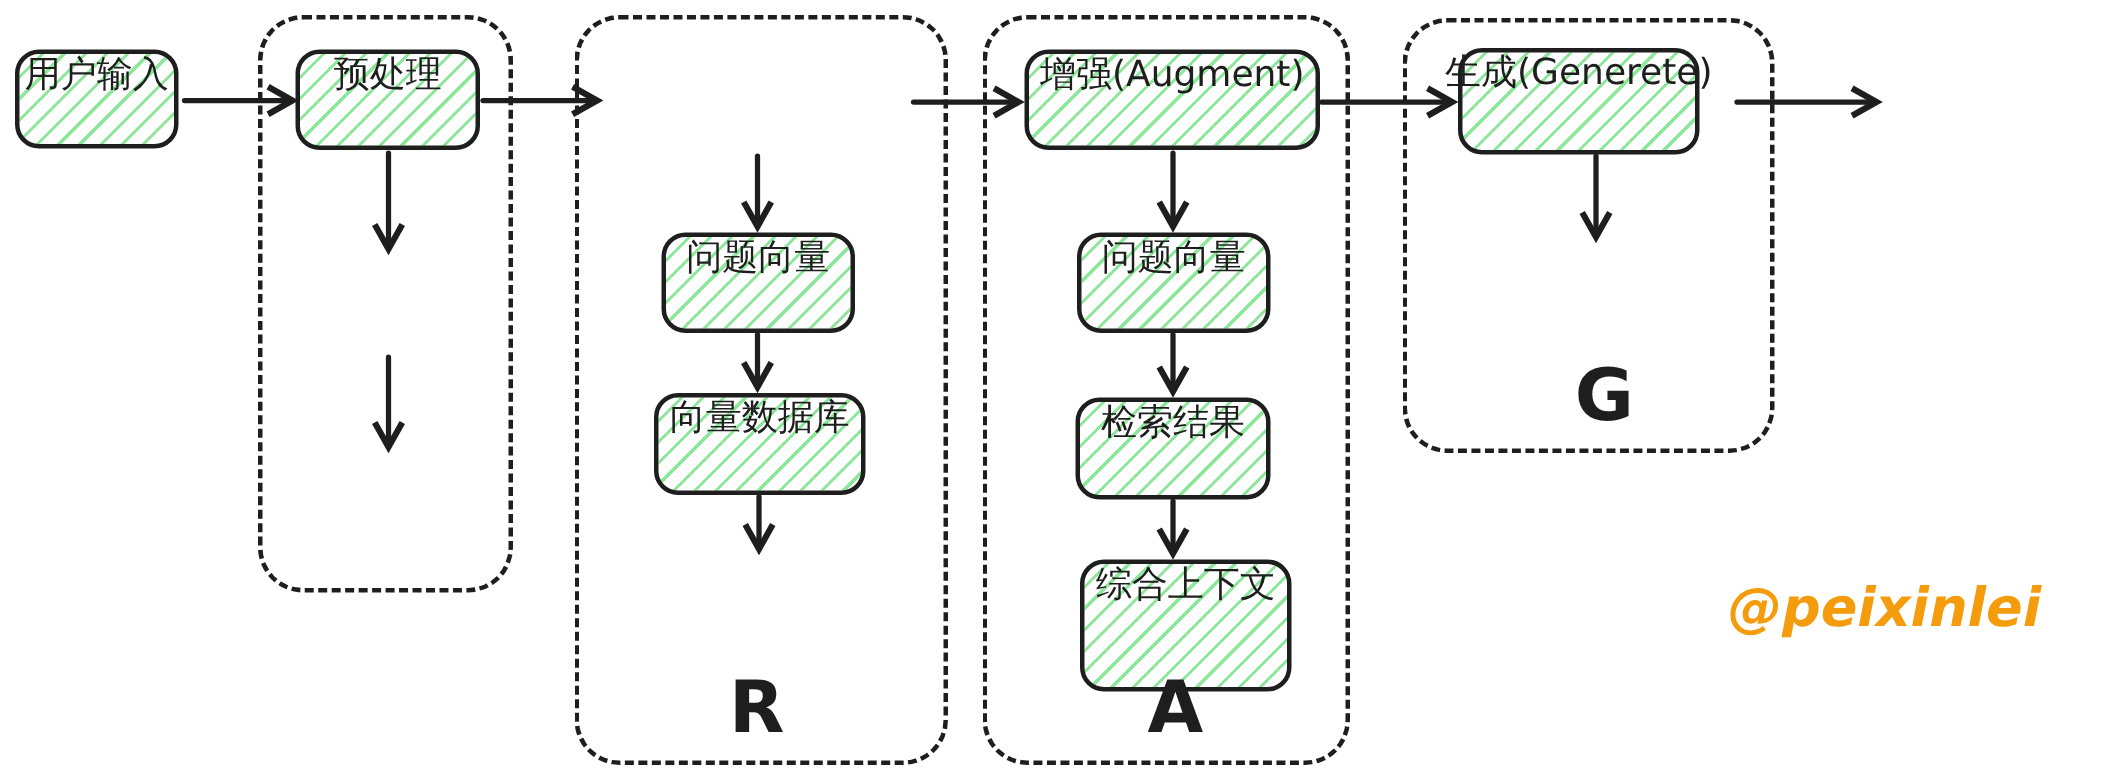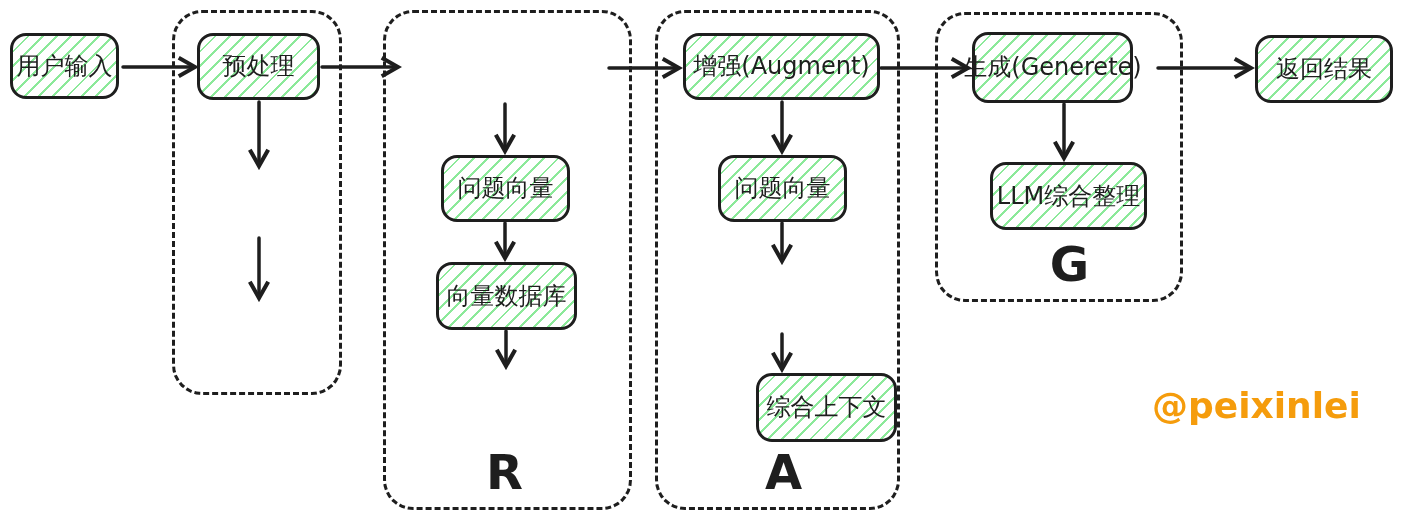--- a/index.html
+++ b/index.html
@@ -14,42 +14,42 @@
   .node{
     position:absolute;
     box-sizing:border-box;
     border:3px solid var(--stroke,#1e1e1e);
     border-radius:16px;
     background:
       repeating-linear-gradient(135deg,
         var(--hatch-green,#8ce99a) 0px, var(--hatch-green,#8ce99a) 2px,
         transparent 2px, transparent 10px),
       #fff;
-    display:flex;align-items:center;justify-content:center;
+    display:flex;justify-content:center;
     font-size:24px;line-height:1.1;
     text-align:center;
     white-space:nowrap;
   }
   .node span{padding:0 6px;}
   .group{
     position:absolute;
     box-sizing:border-box;
     border:3px dashed var(--stroke,#1e1e1e);
     border-radius:30px;
     background:transparent;
   }
   .group-letter{
     position:absolute;
     display:flex;align-items:center;justify-content:center;
     font-size:48px;font-weight:900;
     letter-spacing:1px;
   }
   .watermark{
     position:absolute;
-    font-size:36px;font-weight:bold;
+    font-size:36px;font-weight:bold;font-style:italic;
     color:var(--watermark-orange,#f59c0c);
     white-space:nowrap;
   }
   svg.arrows{position:absolute;left:0;top:0;pointer-events:none;}
   svg.arrows line{stroke:var(--stroke,#1e1e1e);stroke-width:3.5;stroke-linecap:round;}
 </style>
 </head>
 <body>
 
 <div class="canvas">
@@ -102,36 +102,33 @@
 
 
   <div class="node" style="left:683px;top:33px;width:197px;height:67px">
     <span>增强(Augment)</span>
   </div>
 
   <div class="node" style="left:718px;top:155px;width:129px;height:67px">
     <span>问题向量</span>
   </div>
 
+  <div class="node" style="left:717px;top:265px;width:130px;height:68px">
+    <span>检索结果</span>
+  </div>
 
-  <div class="node" style="left:756px;top:373px;width:141px;height:69px">
+  <div class="node" style="left:720px;top:373px;width:141px;height:88px">
     <span>综合上下文</span>
   </div>
 
   <div class="node" style="left:972px;top:32px;width:161px;height:71px">
     <span>生成(Generete)</span>
   </div>
 
-  <div class="node" style="left:990px;top:162px;width:157px;height:68px">
-    <span>LLM综合整理</span>
-  </div>
 
-  <div class="node" style="left:1255px;top:35px;width:138px;height:68px">
-    <span>返回结果</span>
-  </div>
 
   <div class="group-letter" style="left:473px;top:443px;width:64px;height:58px">R</div>
   <div class="group-letter" style="left:752px;top:443px;width:64px;height:58px">A</div>
   <div class="group-letter" style="left:1038px;top:235px;width:64px;height:58px">G</div>
 
   <div class="watermark" style="left:1152px;top:385px">@peixinlei</div>
 
 </div>
 
 </body></html>

